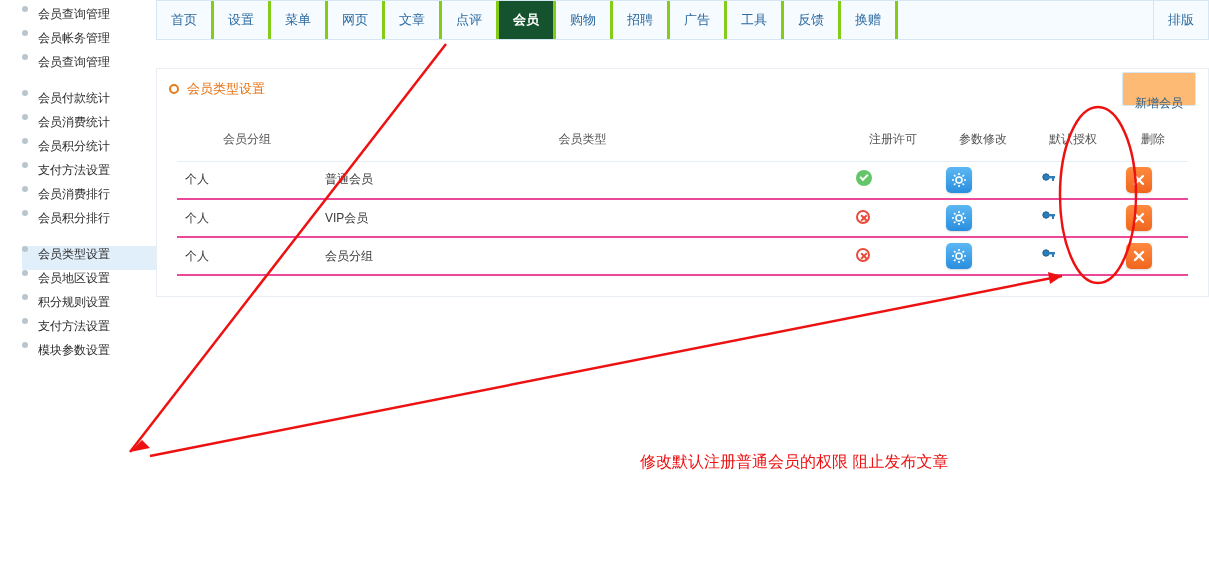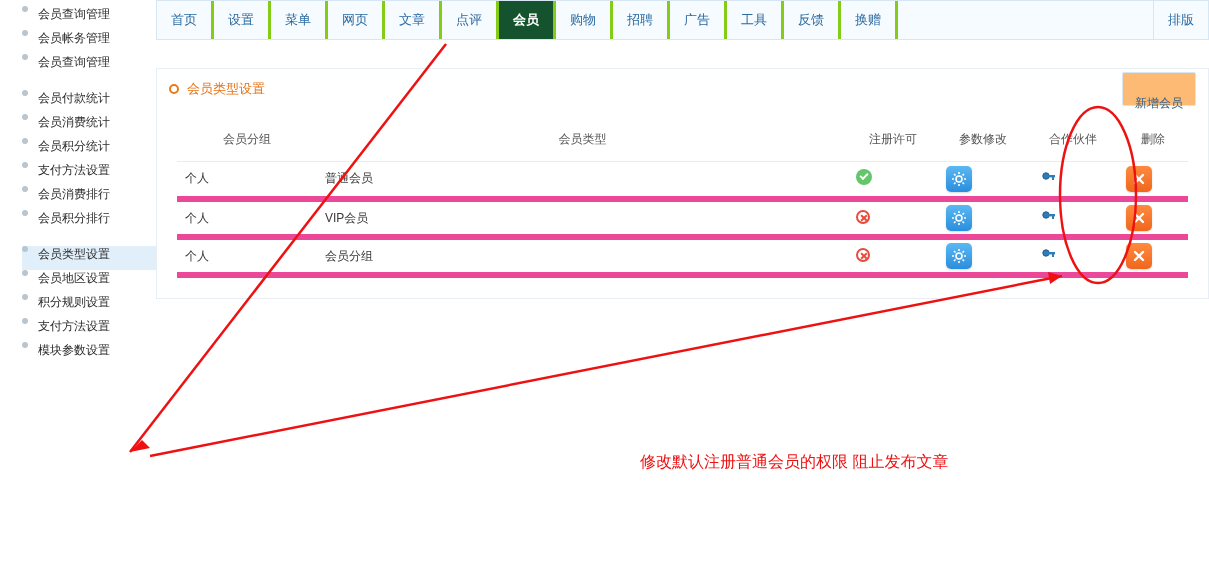--- a/index.html
+++ b/index.html
@@ -30,21 +30,21 @@
   
   .panel { border: 1px solid #e8eef3; margin-left: 0; padding: 0; }
   .panel-head { display: flex; align-items: center; height: 40px; padding: 0 12px; border-bottom: 0; }
   .panel-head .dot { width: 10px; height: 10px; border: 2px solid #e77a1a; border-radius: 50%; margin-right: 8px; }
   .panel-head .title { color: #e77213; font-size: 13px; }
   .panel-head .flex { flex: 1; }
   .panel-head .addbtn { background: #fdba74; border: 1px solid #d6e6f2; color: #315e85; height: 24px; line-height: 28px; padding: 16px 12px; border-radius: 2px; cursor: pointer; }
 
   .table { width: calc(100% - 40px); margin: 10px 20px 20px 20px; border-collapse: collapse; }
   .table th { text-align: center; color: #555; font-weight: 500; font-size: 12px; height: 42px; border-bottom: 1px solid #e6eef4; padding: 0 8px; }
-  .table td { height: 38px; border-bottom: 6px solid #ec4899; padding: 0 8px; color: #3a3a3a; }
+  .table td { height: 38px; border-bottom: 2px solid #ec4899; padding: 0 8px; color: #3a3a3a; }
   .table .col-center { }
 
   .icon-btn { display: inline-flex; align-items: center; justify-content: center; width: 26px; height: 26px; border-radius: 5px; }
   .gear-btn { background: linear-gradient(#5cb8f3,#2a8ede); box-shadow: 0 1px 2px rgba(0,0,0,.15); cursor: pointer; }
   .del-btn  { background: linear-gradient(#ff8a3f,#f0661d); box-shadow: 0 1px 2px rgba(0,0,0,.15); cursor: pointer; }
 
   .check-ok { width: 16px; height: 16px; border-radius: 50%; display: inline-block; background: #63c76a; position: relative; }
   .check-ok::after { content: ""; position: absolute; left: 4px; top: 4px; width: 6px; height: 3px; border-left: 2px solid #fff; border-bottom: 2px solid #fff; transform: rotate(-45deg); }
   .check-no { width: 14px; height: 14px; border-radius: 50%; display: inline-block; background: #fff; border: 2px solid #e94b3c; position: relative; }
   .check-no::before, .check-no::after { content: ""; position: absolute; left: 2px; top: 5px; width: 8px; height: 2px; background: #e94b3c; }
@@ -153,21 +153,21 @@
         <span class="addbtn">新增会员</span>
       </div>
 
       <table class="table">
         <thead>
           <tr>
             <th style="width:140px">会员分组</th>
             <th>会员类型</th>
             <th style="width:90px" class="col-center">注册许可</th>
             <th style="width:90px" class="col-center">参数修改</th>
-            <th style="width:90px" class="col-center">合作伙伴</th>
+            <th style="width:90px" class="col-center">默认授权</th>
             <th style="width:70px" class="col-center">删除</th>
           </tr>
         </thead>
         <tbody id="tbody">
             <tr>
               <td>个人</td>
               <td>普通会员</td>
               <td class="col-center"><span class="check-ok"></span></td>
               <td class="col-center"><span class="icon-btn gear-btn">
                   <svg width="16" height="16">

